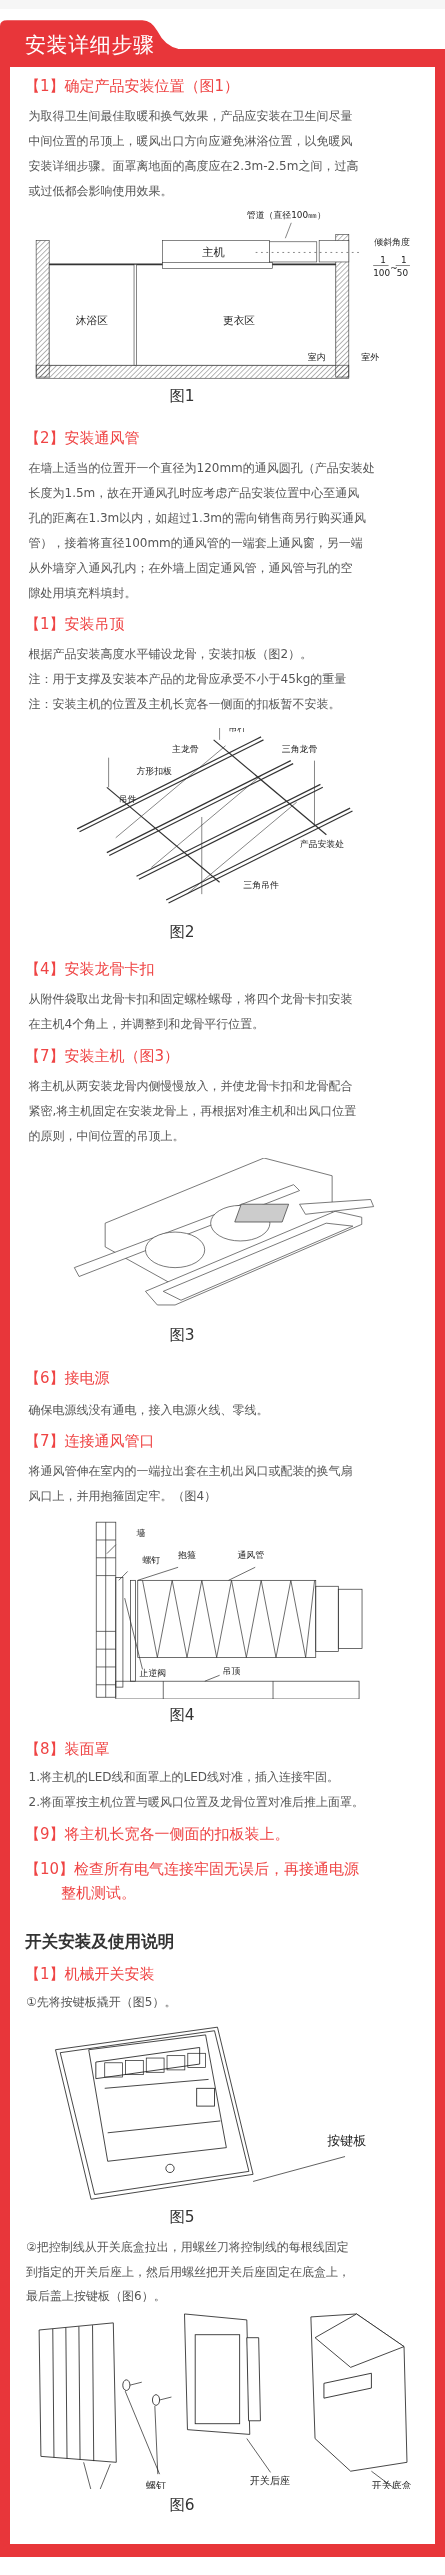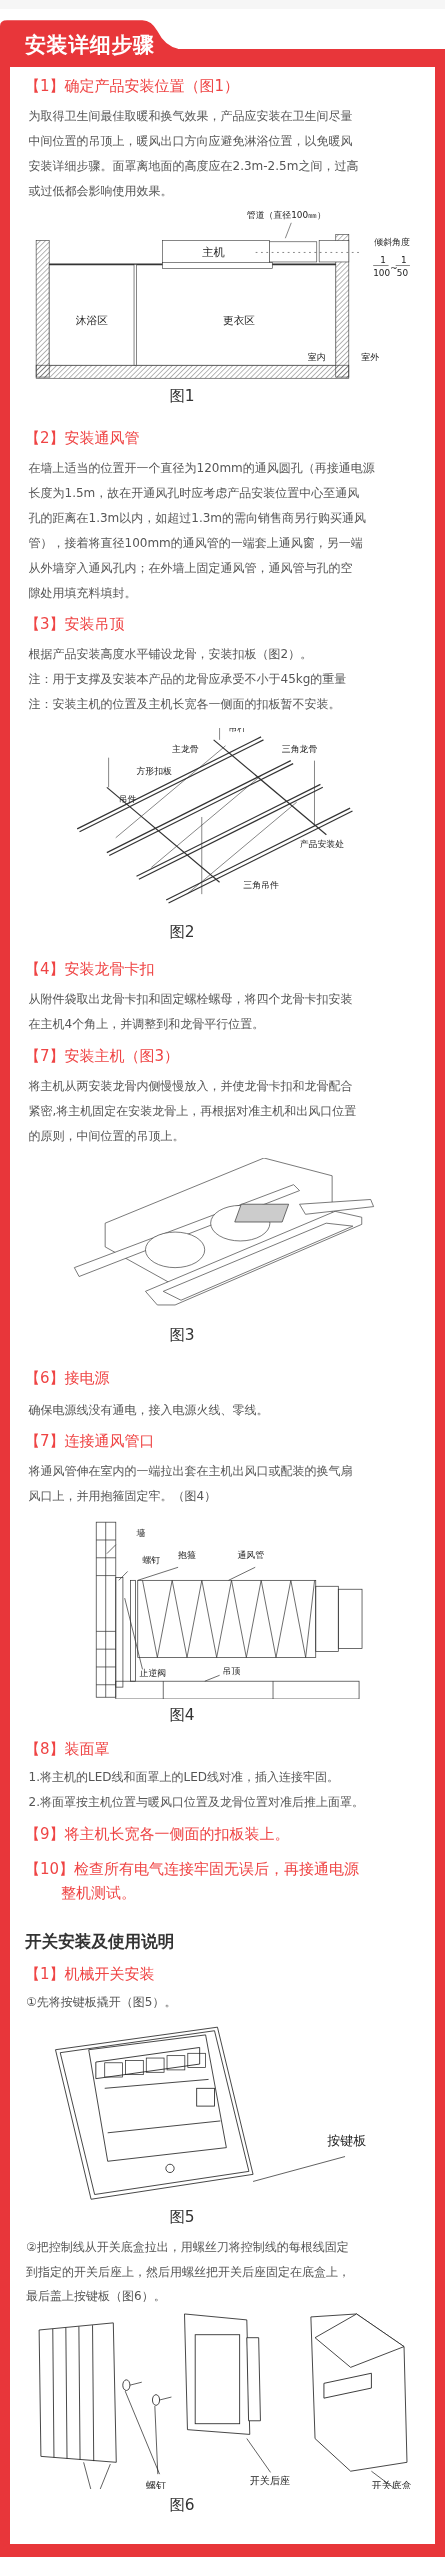--- a/index.html
+++ b/index.html
@@ -1,21 +1,21 @@
 <!DOCTYPE html>
 <html style="font-size:9.5px"><head>
 <meta charset="utf-8">
 <style>
   html, body { margin:0; padding:0; }
   body { width:446px; height:2576px; position:relative; background:#ffffff; overflow:hidden;
          font-family:"DejaVu Sans","Liberation Sans",sans-serif; }
   .topband { position:absolute; left:0; top:0; width:446px; height:9px; background:#f6f6f6; }
   .redframe { position:absolute; left:0; top:49px; width:446px; height:2508px; background:#e8363a; }
   .tab { position:absolute; left:0; top:20px; width:178px; height:30px; }
-  .tab-title { position:absolute; left:25px; top:31px; font-size:21px; font-weight:bold; color:#ffffff; letter-spacing:0.6px; }
+  .tab-title { position:absolute; left:25px; top:31px; font-size:21px; font-weight:normal; color:#ffffff; letter-spacing:0.6px; }
   .panel { position:absolute; left:10px; top:67px; width:425px; height:2477px; background:#ffffff; }
   .h { position:absolute; left:25px; font-size:15px; color:#ef4444; white-space:nowrap; }
   .h2 { position:absolute; left:25px; font-size:16.6px; font-weight:bold; color:#333; white-space:nowrap; }
   .p { position:absolute; left:28.5px; width:392px; font-size:12px; color:#555; white-space:nowrap; }
   .cap { position:absolute; left:0; width:364px; text-align:center; font-size:15.4px; color:#333; }
   .fig { position:absolute; }
   .lbl { font-family:"DejaVu Sans",sans-serif; font-size:15px; fill:#222; }
 </style>
 </head>
 <body>
@@ -65,28 +65,28 @@
   <line x1="616" y1="102" x2="640" y2="102" stroke="#333"></line>
   <text class="lbl" x="618" y="120">50</text>
   <text class="lbl" x="77" y="200" style="font-size:18px">沐浴区</text>
   <text class="lbl" x="325" y="200" style="font-size:18px">更衣区</text>
   <text class="lbl" x="468" y="262">室内</text>
   <text class="lbl" x="558" y="262">室外</text>
 </svg>
 <div class="cap" style="top:386px">图1</div>
 
 <div class="h" style="top:429px">【2】安装通风管</div>
-<div class="p" style="top:460px">在墙上适当的位置开一个直径为120mm的通风圆孔（再接通电源</div>
+<div class="p" style="top:460px">在墙上适当的位置开一个直径为120mm的通风圆孔（产品安装处</div>
 <div class="p" style="top:485px">长度为1.5m，故在开通风孔时应考虑产品安装位置中心至通风</div>
 <div class="p" style="top:510px">孔的距离在1.3m以内，如超过1.3m的需向销售商另行购买通风</div>
 <div class="p" style="top:535px">管），接着将直径100mm的通风管的一端套上通风窗，另一端</div>
 <div class="p" style="top:560px">从外墙穿入通风孔内；在外墙上固定通风管，通风管与孔的空</div>
 <div class="p" style="top:585px">隙处用填充料填封。</div>
 
-<div class="h" style="top:615px">【3】安装吊顶</div>
+<div class="h" style="top:615px">【1】安装吊顶</div>
 <div class="p" style="top:646px">根据产品安装高度水平铺设龙骨，安装扣板（图2）。</div>
 <div class="p" style="top:671px">注：用于支撑及安装本产品的龙骨应承受不小于45kg的重量</div>
 <div class="p" style="top:696px">注：安装主机的位置及主机长宽各一侧面的扣板暂不安装。</div>
 
 <svg class="fig" style="left:71px;top:728px" width="309" height="178" viewBox="0 0 520 300">
   <g stroke="#333" stroke-width="2" fill="none">
     <line x1="10" y1="170" x2="320" y2="15"></line>
       <line x1="14" y1="175" x2="324" y2="20"></line>
     <line x1="60" y1="210" x2="370" y2="55"></line>
       <line x1="64" y1="215" x2="374" y2="60"></line>

